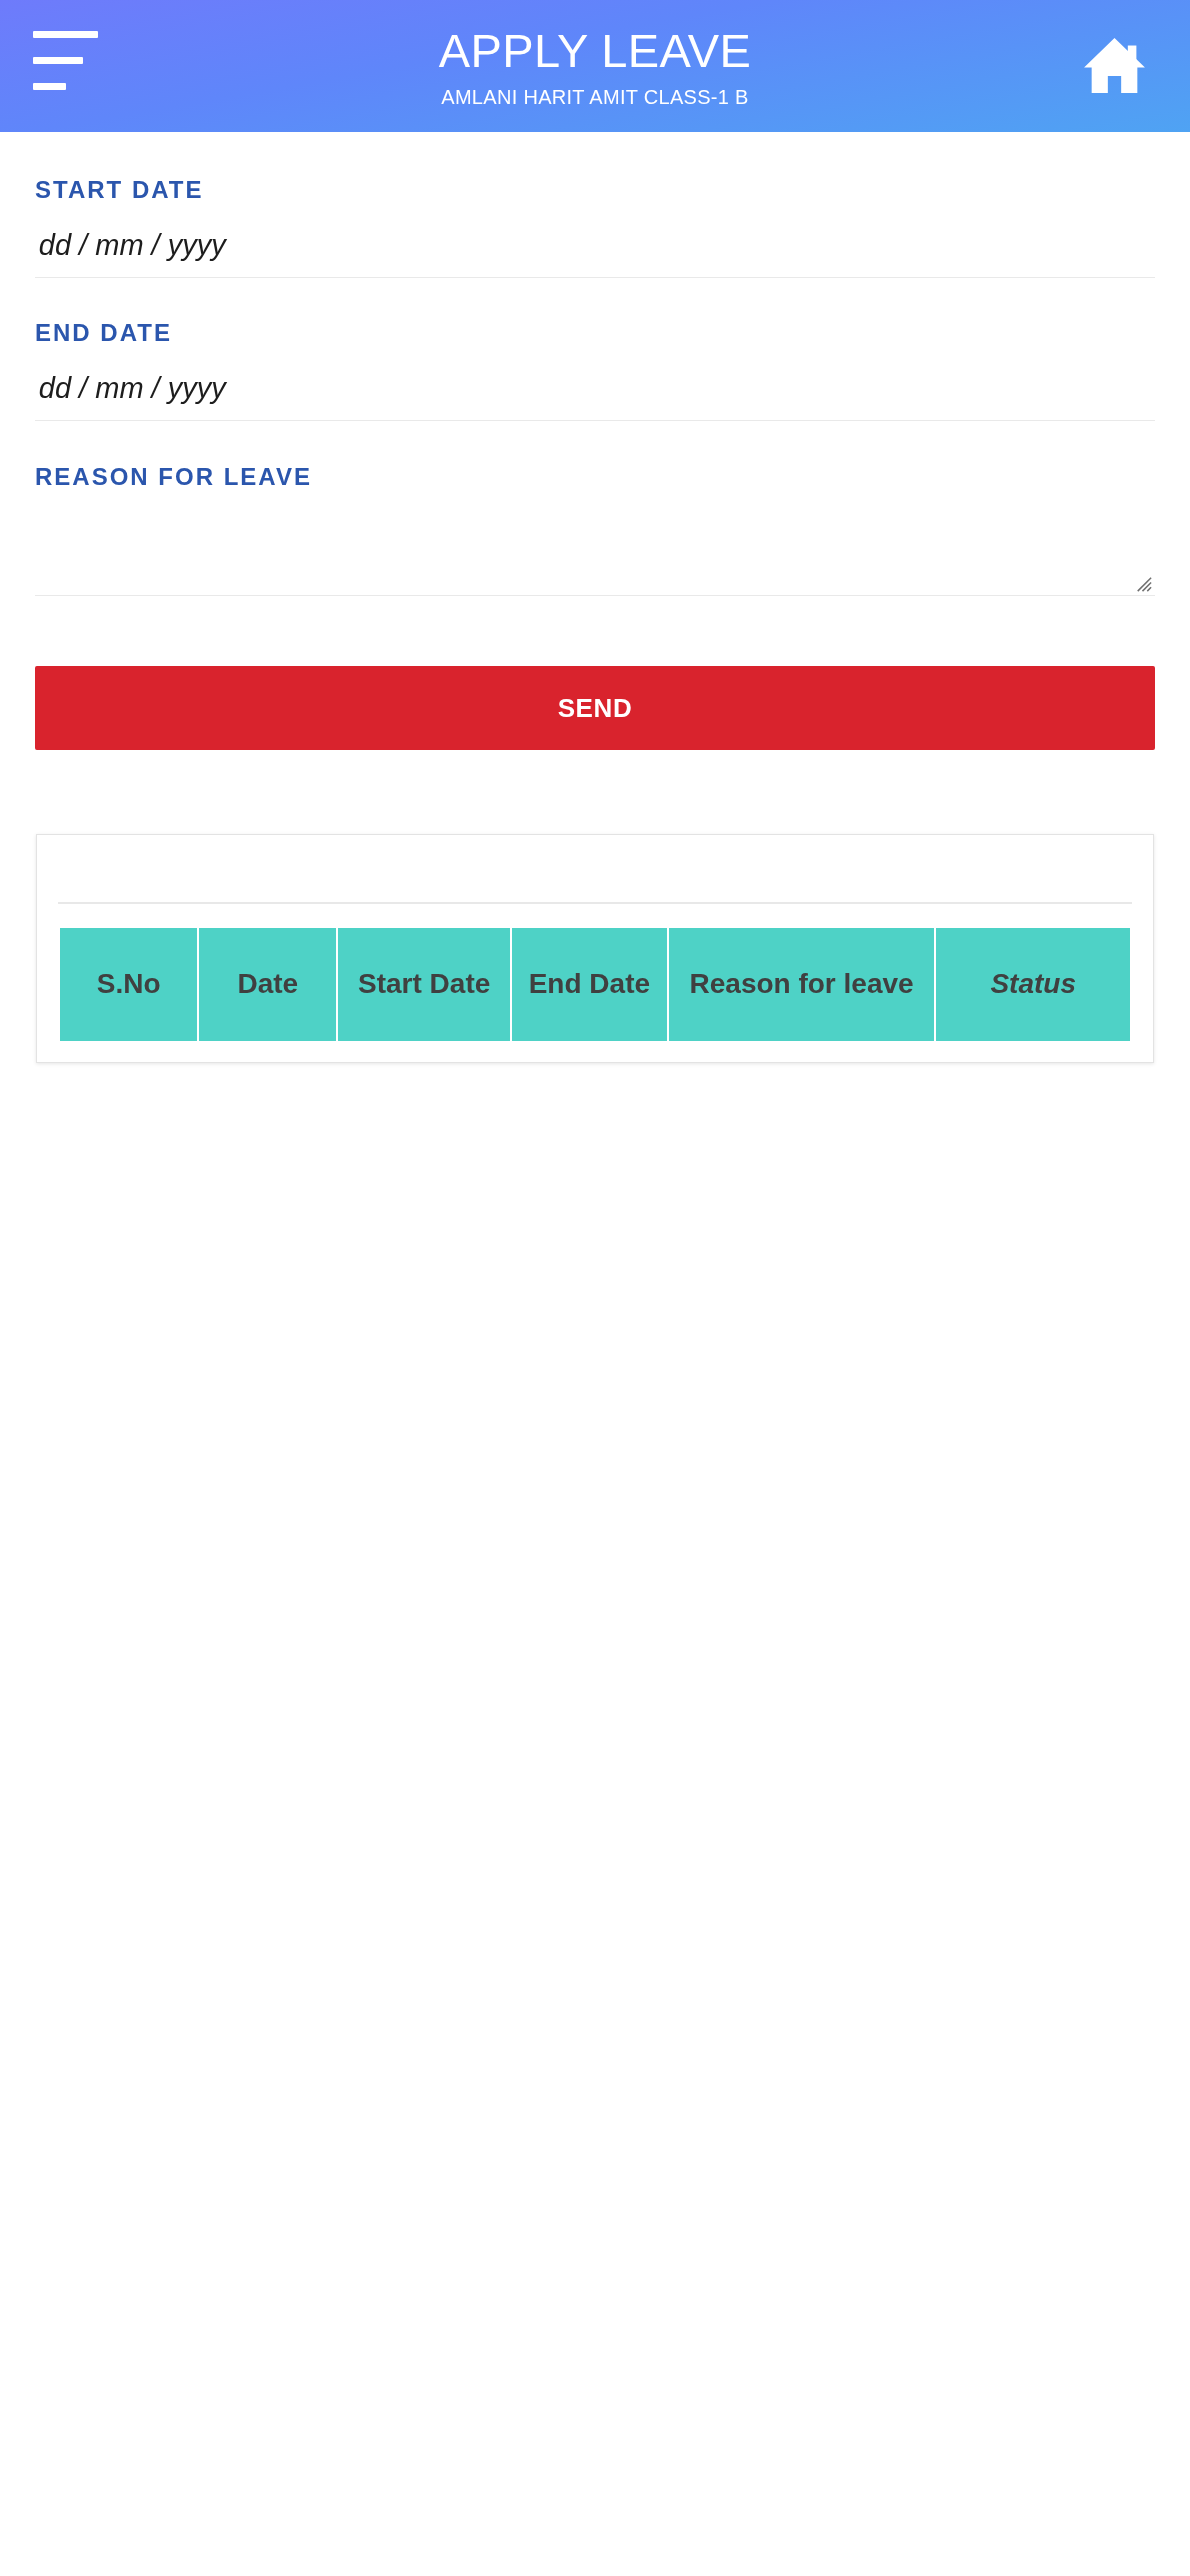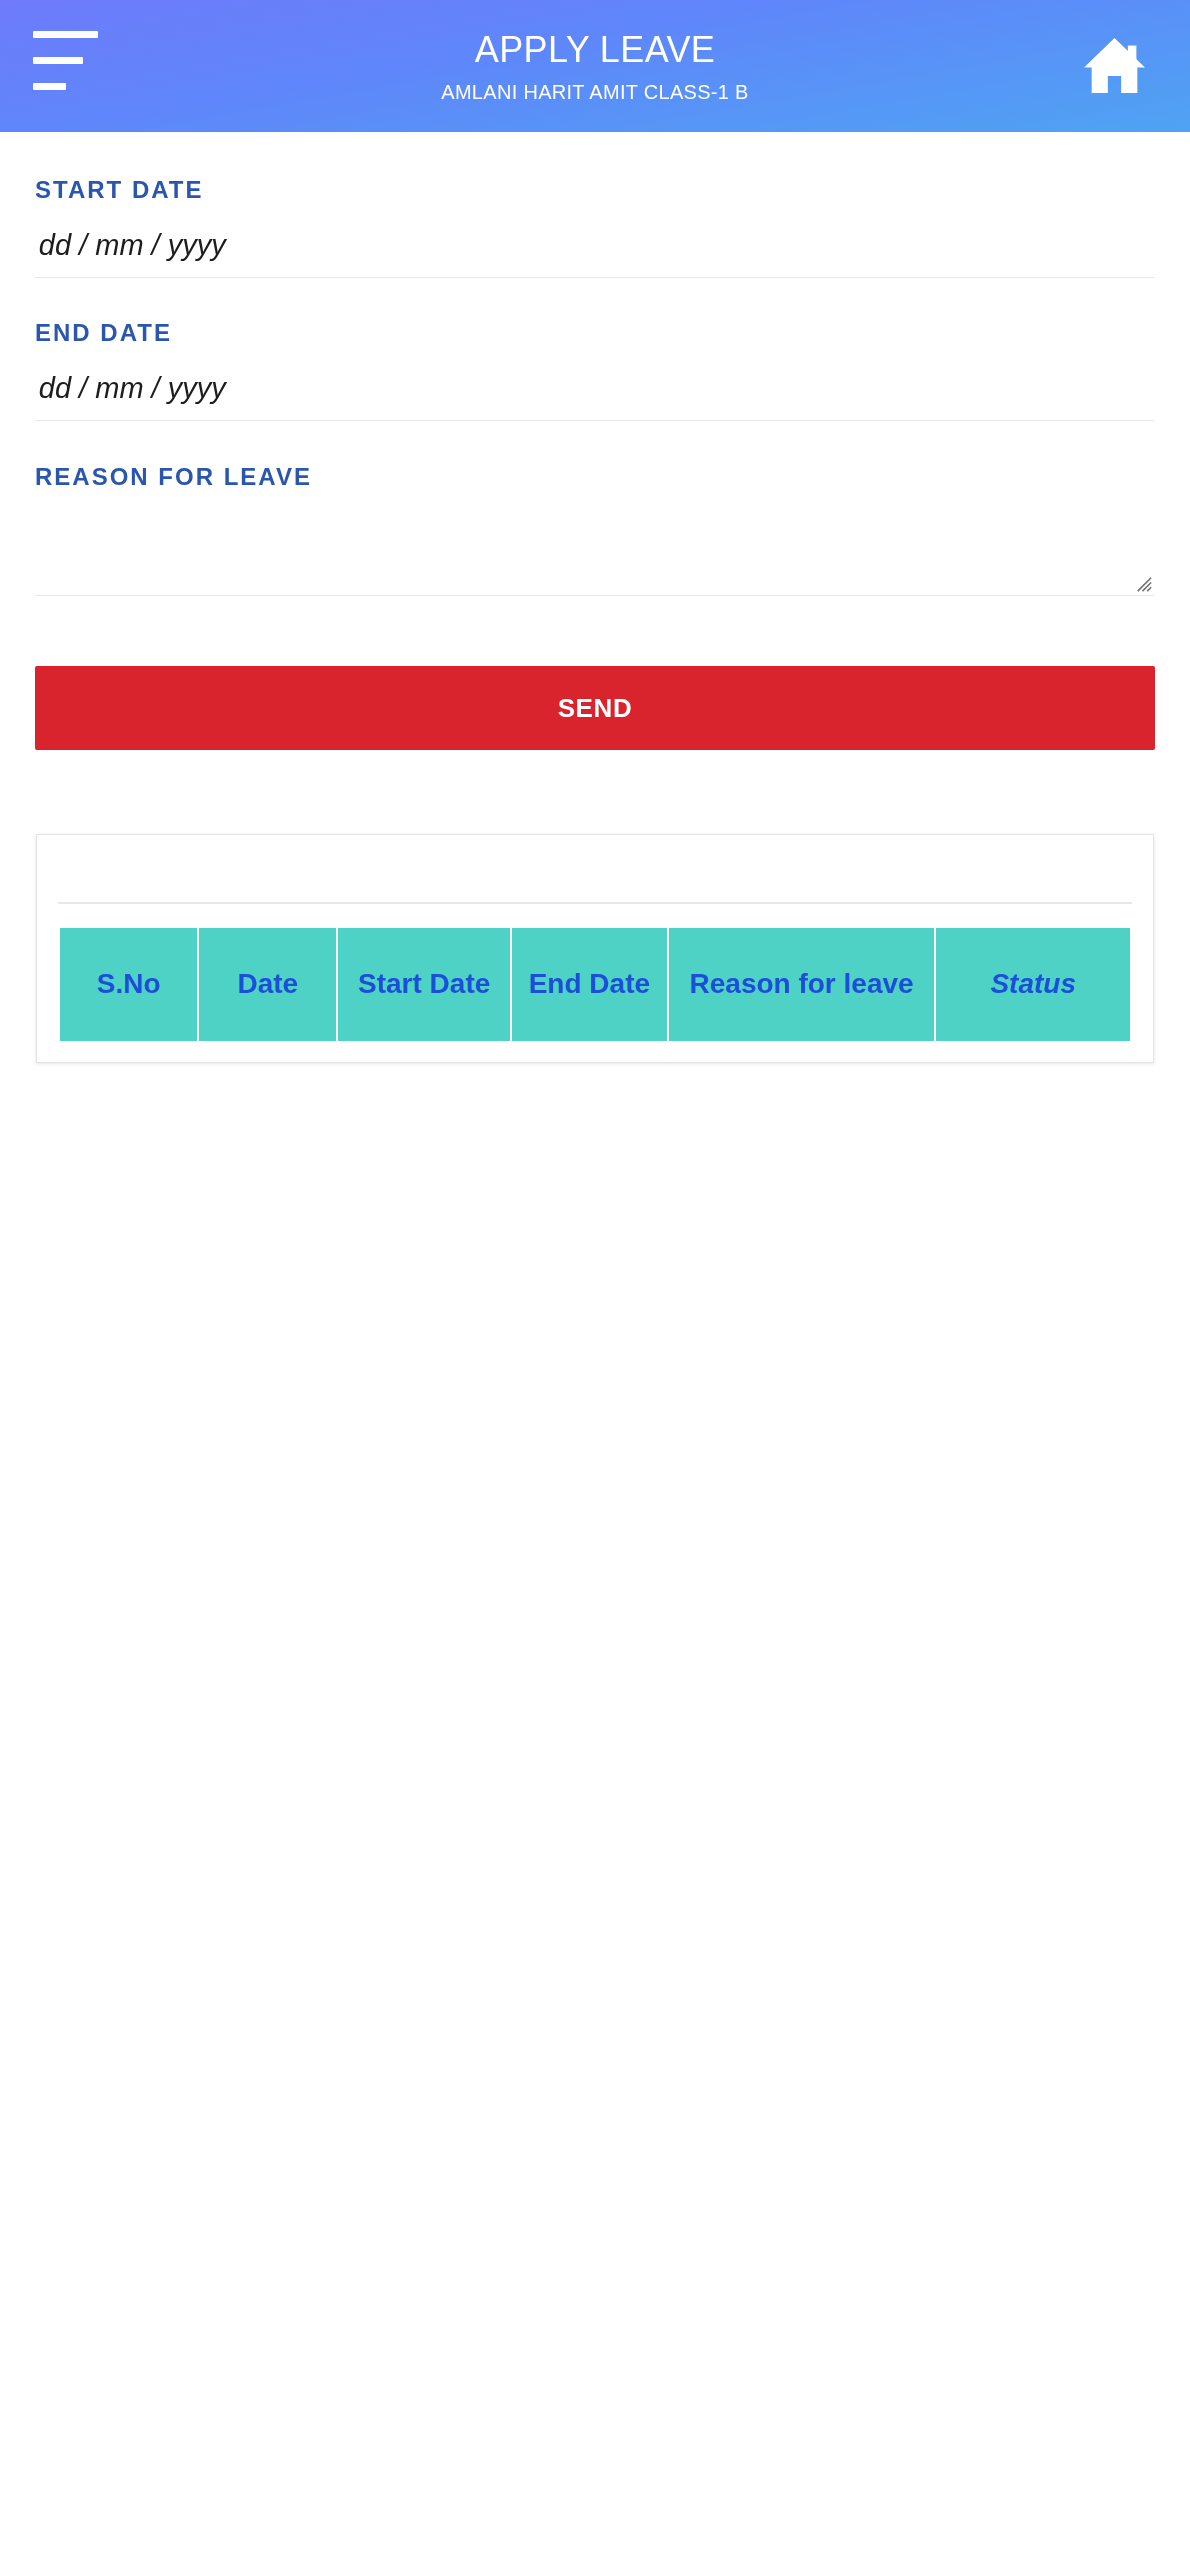--- a/index.html
+++ b/index.html
@@ -56,21 +56,21 @@
   .header-titles {
     display: flex;
     flex-direction: column;
     align-items: center;
     justify-content: center;
     gap: 7.7px;
     padding-top: 1.9px;
   }
   .header-title {
     color: #ffffff;
-    font-size: 36px;
+    font-size: 47px;
     font-weight: 400;
     letter-spacing: 0.4px;
     line-height: 1;
     text-align: center;
   }
   .header-subtitle {
     color: #ffffff;
     font-size: 20px;
     font-weight: 400;
     letter-spacing: 0.3px;
@@ -200,21 +200,21 @@
 
   .leave-table {
     width: 100%;
     border-collapse: separate;
     border-spacing: 2.9px 0;
     margin-top: 24px;
     table-layout: fixed;
   }
   .leave-table th {
     background: #4ED2C6;
-    color: #1d4ed8;
+    color: #404040;
     font-size: 28px;
     font-weight: 700;
     text-align: center;
     vertical-align: middle;
     height: 113px;
     padding: 7.7px 5.8px;
     line-height: 1.17;
     border: none;
   }
   .col-sno    { width: 12.4%; }

